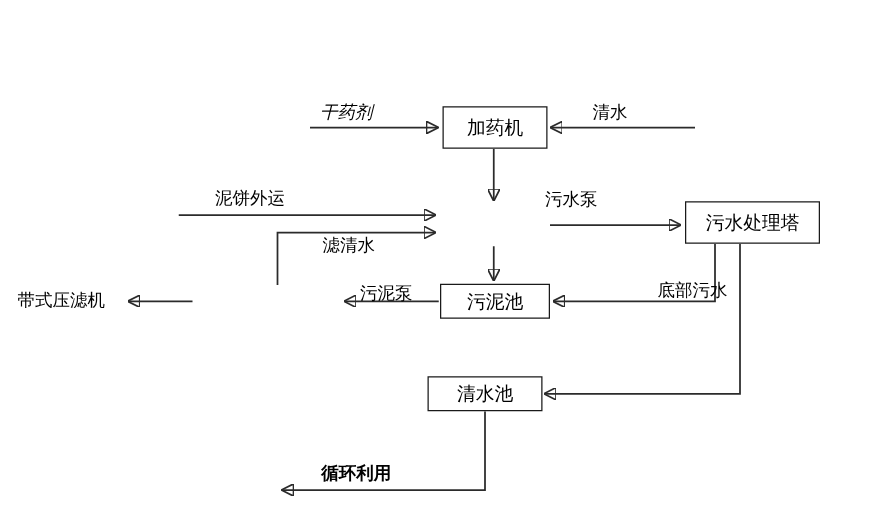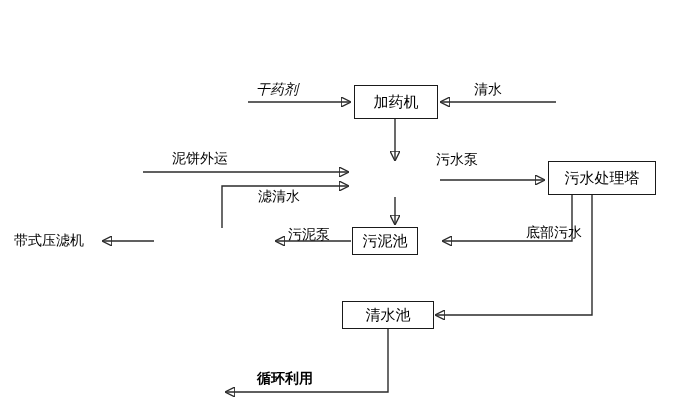--- a/index.html
+++ b/index.html
@@ -116,21 +116,21 @@
   <div class="node" style="left:354px; top:85px; width:84px; height:34px;">
     <span>加药机</span>
   </div>
 
 
   <div class="node" style="left:548px; top:161px; width:108px; height:34px;">
     <span>污水处理塔</span>
   </div>
 
 
-  <div class="node" style="left:352px; top:227px; width:66px; height:28px;">
+  <div class="node" style="left:352px; top:227px; width:88px; height:28px;">
     <span>污泥池</span>
   </div>
 
   <div class="node" style="left:342px; top:301px; width:92px; height:28px;">
     <span>清水池</span>
   </div>
 
   <div class="term-label" style="left:256px; top:81px;font-style:italic;">干药剂</div>
 
   <div class="term-label" style="left:474px; top:81px;">清水</div>

